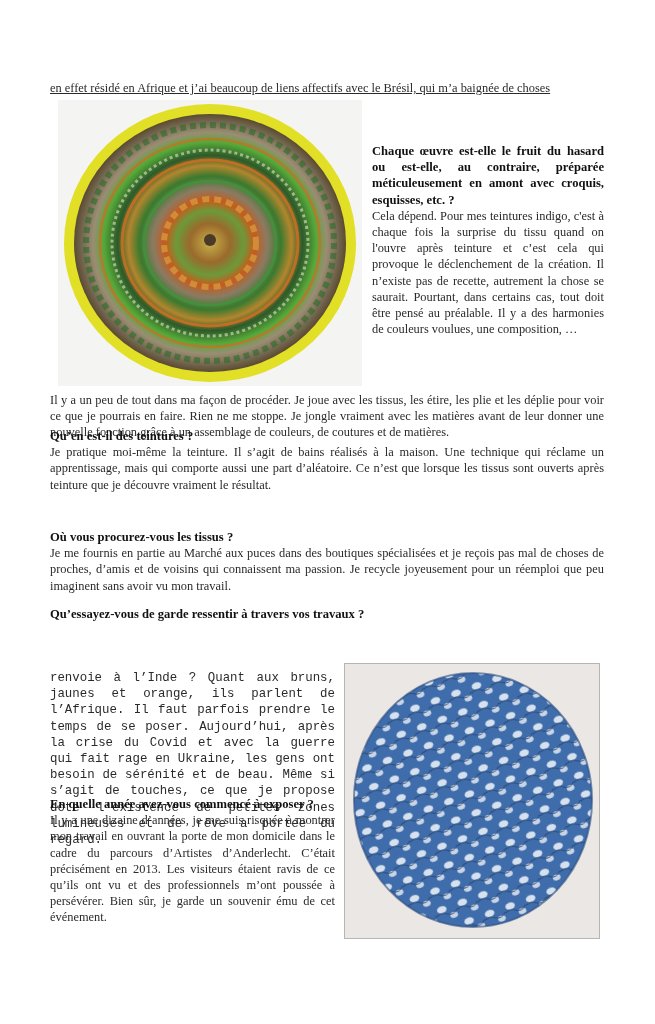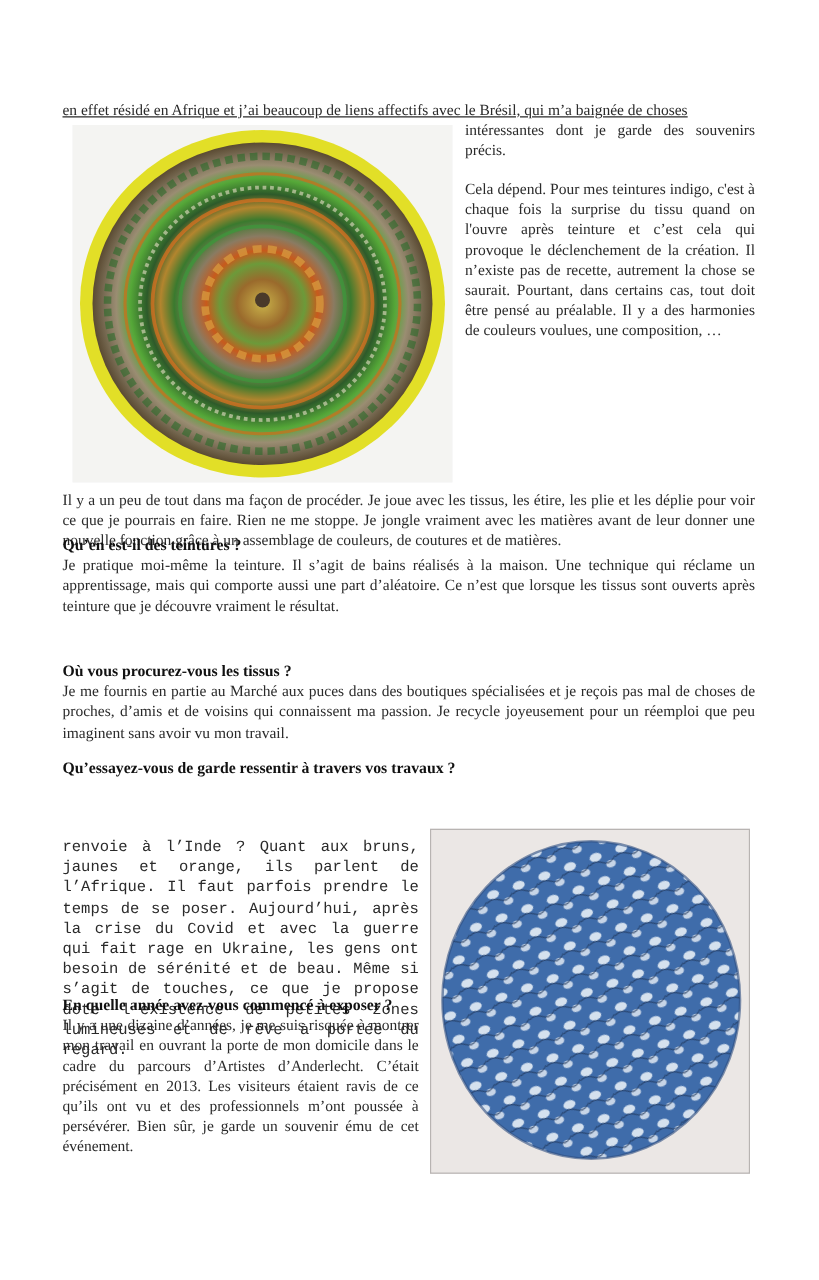--- a/index.html
+++ b/index.html
@@ -20,24 +20,20 @@
   .img2 { position: absolute; left: 344px; top: 663px; width: 256px; height: 276px;
           background: #e9e5e3; border: 1px solid #b8b4b2; box-sizing: border-box; overflow: hidden; }
   .img2 svg { width: 100%; height: 100%; display: block; }
 </style>
 </head>
 <body>
 
 <div class="page">
 
   <div class="txt" style="left:50px; top:80px; width:554px; text-align:left; white-space:nowrap;text-decoration:underline;">en effet résidé en Afrique et j’ai beaucoup de liens affectifs avec le Brésil, qui m’a baignée de choses</div>
-  <div class="txt" style="left:372px; top:96px; width:232px;">
-    <p class="justify-last">intéressantes dont je garde des souvenirs</p>
-    <p>précis.</p>
-  </div>
 
   <div class="img1">
     <svg viewBox="0 0 304 286" preserveAspectRatio="none">
       <defs>
         <radialGradient id="g1" cx="50%" cy="50%" r="50%">
           <stop offset="0%" stop-color="#c9b24a"></stop>
           <stop offset="15%" stop-color="#9a6a2c"></stop>
           <stop offset="25%" stop-color="#6c9a3a"></stop>
           <stop offset="33%" stop-color="#c85a1c"></stop>
           <stop offset="42%" stop-color="#8a7b62"></stop>
@@ -57,20 +53,21 @@
       <ellipse cx="152" cy="143" rx="88" ry="83" fill="none" stroke="#e07020" stroke-width="3" opacity="0.7"></ellipse>
       <ellipse cx="152" cy="143" rx="66" ry="62" fill="none" stroke="#3a9a3a" stroke-width="3" opacity="0.7"></ellipse>
       <ellipse cx="152" cy="143" rx="124" ry="118" fill="none" stroke="#2c6a2a" stroke-width="6" stroke-dasharray="6 4" opacity="0.6"></ellipse>
       <ellipse cx="152" cy="143" rx="98" ry="93" fill="none" stroke="#e8e0c8" stroke-width="3" stroke-dasharray="3 3" opacity="0.6"></ellipse>
       <ellipse cx="152" cy="143" rx="46" ry="44" fill="none" stroke="#d8a040" stroke-width="6" stroke-dasharray="7 5" opacity="0.7"></ellipse>
       <circle cx="152" cy="140" r="6" fill="#4a3a2a"></circle>
     </svg>
   </div>
 
   <div class="txt" style="left:372px; top:143px; width:232px;">
+    <p class="q">Chaque œuvre est-elle le fruit du hasard ou est-elle, au contraire, préparée méticuleusement en amont avec croquis, esquisses, etc. ?</p>
     <p>Cela dépend. Pour mes teintures indigo, c'est à chaque fois la surprise du tissu quand on l'ouvre après teinture et c’est cela qui provoque le déclenchement de la création. Il n’existe pas de recette, autrement la chose se saurait. Pourtant, dans certains cas, tout doit être pensé au préalable. Il y a des harmonies de couleurs voulues, une composition, …</p>
   </div>
 
   <div class="txt" style="left:50px; top:392px; width:554px;">
     <p>Il y a un peu de tout dans ma façon de procéder. Je joue avec les tissus, les étire, les plie et les déplie pour voir ce que je pourrais en faire. Rien ne me stoppe. Je jongle vraiment avec les matières avant de leur donner une nouvelle fonction grâce à un assemblage de couleurs, de coutures et de matières.</p>
   </div>
 
   <div class="txt" style="left:50px; top:428px; width:554px;">
     <p class="q">Qu’en est-il des teintures ?</p>
     <p>Je pratique moi-même la teinture. Il s’agit de bains réalisés à la maison. Une technique qui réclame un apprentissage, mais qui comporte aussi une part d’aléatoire. Ce n’est que lorsque les tissus sont ouverts après teinture que je découvre vraiment le résultat.</p>

